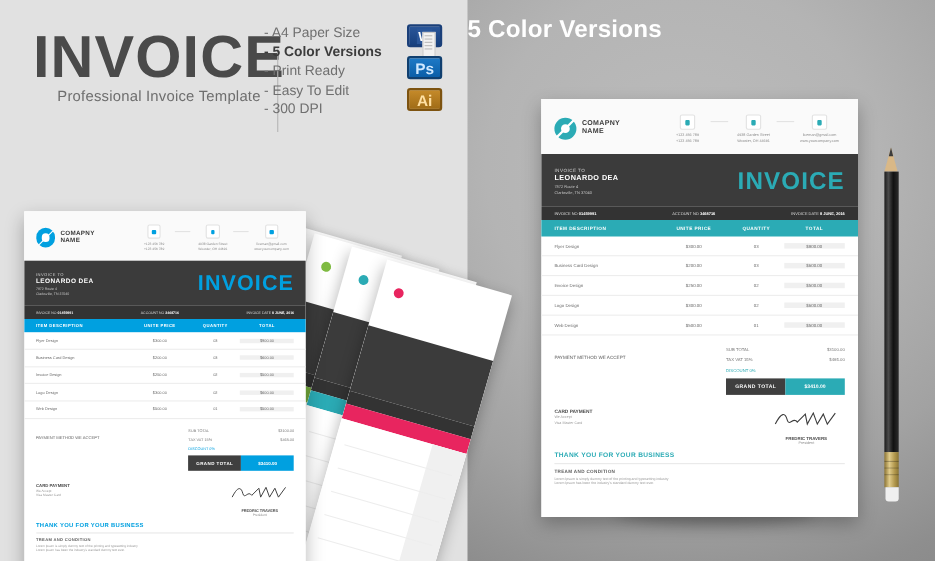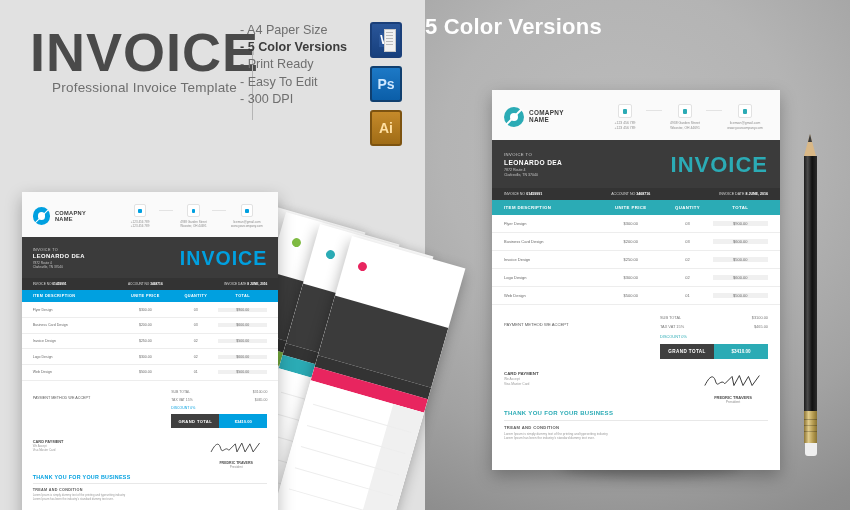--- a/index.html
+++ b/index.html
@@ -18,21 +18,21 @@
     line-height:52px;margin:0;}
   .hdr-sub{font-size:13.5px;color:#6e6e6e;text-align:right;width:207px;margin-top:2px;letter-spacing:.2px;}
   .hdr-rule{position:absolute;left:222px;top:18px;width:1px;height:76px;background:#b5b5b5;}
 
   .feat{position:absolute;left:240px;top:22px;width:125px;}
   .feat div{font-size:12.6px;color:#6f6f6f;line-height:17.2px;white-space:nowrap;}
   .feat div.b{font-weight:bold;color:#3c3c3c;}
 
   
   .badges{position:absolute;left:370px;top:22px;width:36px;}
-  .badge{width:32px;height:36px;border-radius:3px;margin-bottom:8px;position:relative;
+  .badge{width:32px;height:21px;border-radius:3px;margin-bottom:8px;position:relative;
     box-sizing:border-box;display:flex;align-items:center;justify-content:center;
     font-weight:bold;font-size:14px;}
   .badge-word{background:linear-gradient(#2a5699,#17407e);border:2px solid #1a3f79;}
   .badge-word .wglyph{color:#fff;font-size:12px;background:#2a5699;padding:0 1px;}
   .badge-word .wdoc{position:absolute;right:4px;top:5px;width:10px;height:21px;
     background:#f2f2f2;border:1px solid #c9c9c9;}
   .badge-word .wdoc:after{content:"";position:absolute;left:1px;top:2px;width:7px;height:1px;
     box-shadow:0 0 0 0 #bbb,0 3px 0 0 #bbb,0 6px 0 0 #bbb,0 9px 0 0 #bbb,0 12px 0 0 #bbb;background:#bbb;}
   .badge-ps{background:linear-gradient(#1d79c6,#0b5ea8);border:2px solid #103f6f;color:#cfe8ff;}
   .badge-ai{background:linear-gradient(#c58a2a,#a06c16);border:2px solid #7d5310;color:#ffe0a3;}

